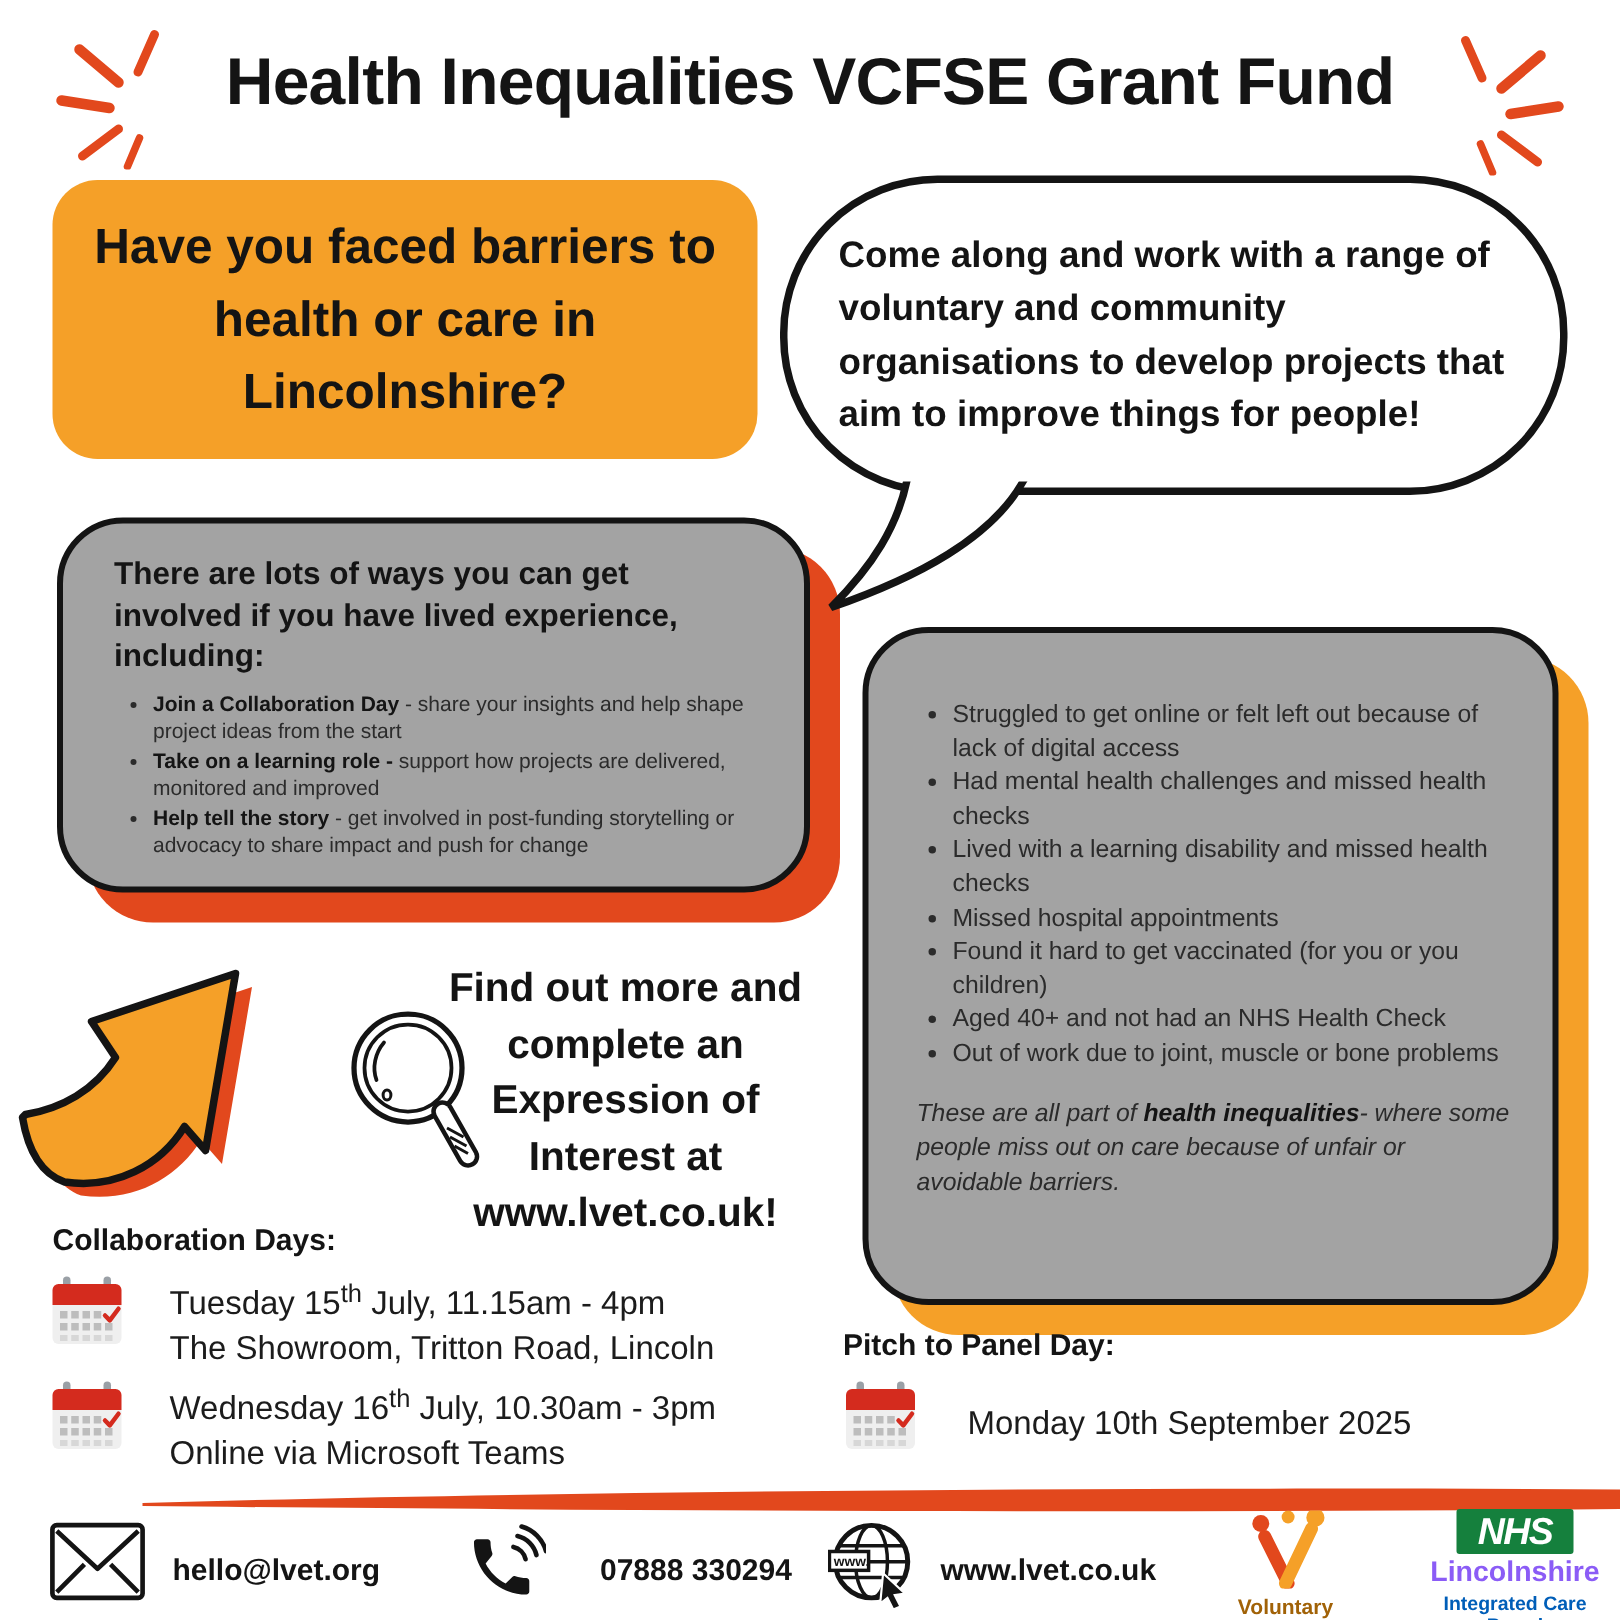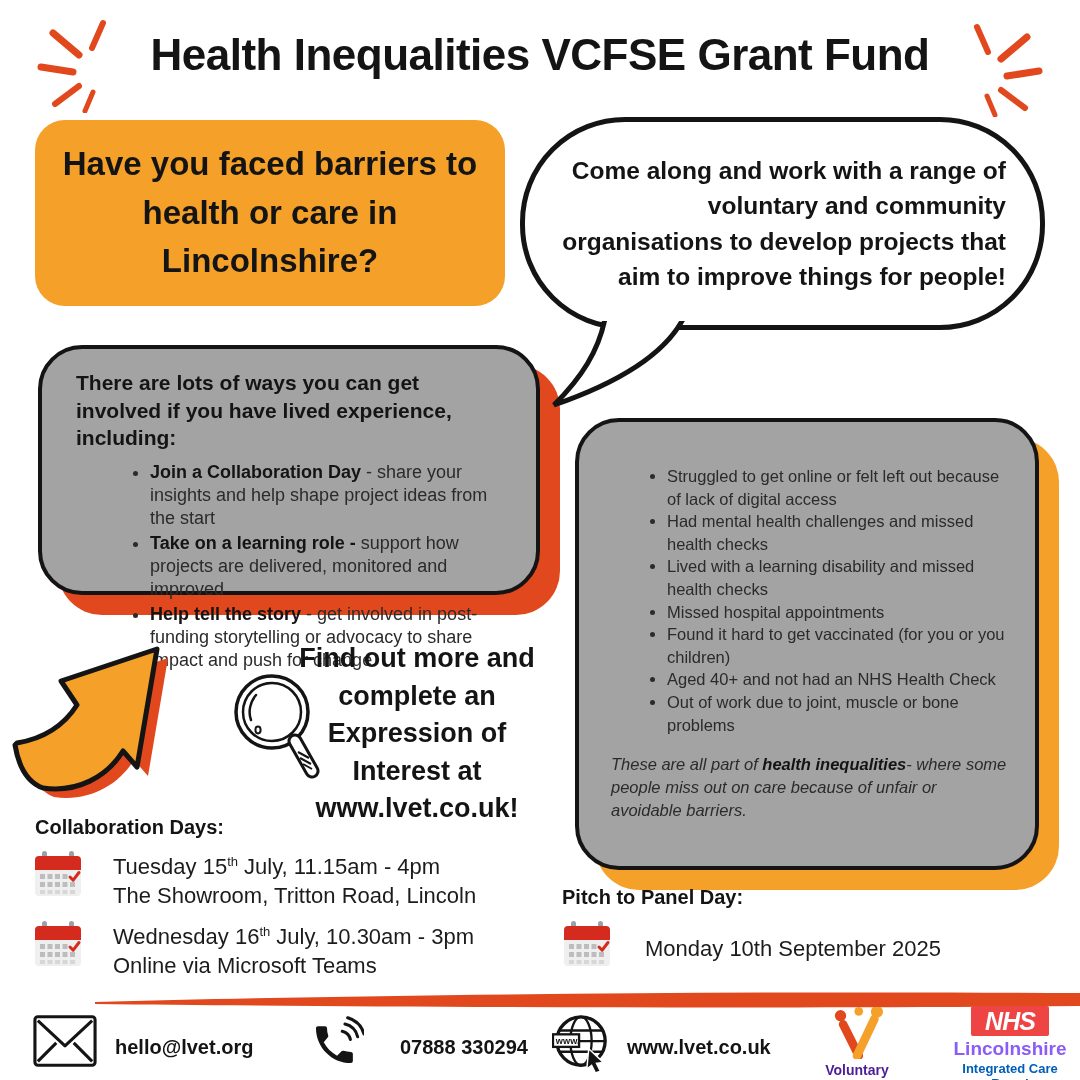--- a/index.html
+++ b/index.html
@@ -8,55 +8,55 @@
   .abs { position:absolute; }
 
   .title { top:30px; left:0; width:1080px; text-align:center; font-size:44px; font-weight:800; letter-spacing:-0.5px; }
 
   .question-box { left:35px; top:120px; width:470px; height:186px; background:#F5A028; border-radius:30px;
                   display:flex; align-items:center; justify-content:center; text-align:center;
                   font-size:33px; font-weight:800; line-height:1.48; padding:0 18px; }
 
   .bubble { left:520px; top:117px; width:525px; height:213px; background:#fff; border:5px solid #141414;
             border-radius:105px; z-index:2; display:flex; align-items:center; justify-content:center; }
-  .bubble-text { font-size:24.5px; font-weight:800; text-align:right; line-height:1.44; padding:0 34px; }
+  .bubble-text { font-size:24.5px; font-weight:800; text-align:left; line-height:1.44; padding:0 34px; }
   .bubble-tail { left:548px; top:321px; z-index:3; }
 
   .panel-box { background:#a3a3a3; border:4px solid #141414; border-radius:44px; }
   .ways-box { left:38px; top:345px; width:502px; height:250px; box-shadow:20px 20px 0 #E2481D; padding:20px 30px 0 34px; }
   .ways-box h2 { font-size:21px; line-height:1.32; font-weight:800; }
   .ways-box ul { margin:9px 0 0 0; padding-left:26px; }
-  .ways-box li { font-size:18px; line-height:1.28; margin-bottom:2px; color:#2b2b2b;margin-left:48px; }
+  .ways-box li { font-size:14px; line-height:1.28; margin-bottom:2px; color:#2b2b2b; }
   .ways-box li .b, .closing .b { font-weight:800; color:#141414; }
 
   .interested-box { left:575px; top:418px; width:464px; height:452px; box-shadow:20px 20px 0 #F5A028; padding:28px 28px 0 32px; }
   .interested-box h2 { font-size:20px; line-height:1.38; font-weight:800; }
   .interested-box ul { margin:15px 0 0 0; padding-left:24px; }
-  .interested-box li { font-size:16.5px; line-height:1.37; color:#2b2b2b;margin-left:32px; }
+  .interested-box li { font-size:16.5px; line-height:1.37; color:#2b2b2b; }
   .closing { margin-top:17px; font-size:16.5px; line-height:1.4; color:#2b2b2b;font-style:italic; }
 
   .findout { left:288px; top:640px; width:258px; text-align:center; font-size:27px; font-weight:800; line-height:1.39; }
 
   .section-label { font-size:20px; font-weight:800; }
   .collab-label { left:35px; top:816px; }
   .panel-label { left:562px; top:886px; }
 
   .event-text { font-size:22px; line-height:1.33; color:#1c1c1c; }
-  .event-text sup { font-size:13px; }
+  .event-text sup { font-size:17px; }
 
   .swoosh { left:0; top:990px; }
 
   .contact-label { font-size:20px; font-weight:800; }
 
   .vet-logo { left:795px; top:1007px; width:124px; text-align:center; line-height:1; }
-  .vet-l1 { font-size:14px; font-weight:800; color:#4c1d95; margin-top:1px; }
+  .vet-l1 { font-size:14px; font-weight:800; color:#a16207; margin-top:1px; }
   .vet-l2 { font-size:10.5px; font-weight:700; color:#F59A1E; margin-top:2px; }
 
   .nhs-logo { left:952px; top:1006px; width:116px; text-align:center; }
-  .nhs-box { display:inline-block; background:#ef4444; color:#fff; width:78px; height:30px; border-radius:2px;
+  .nhs-box { display:inline-block; background:#15803d; color:#fff; width:78px; height:30px; border-radius:2px;
              font-size:25px; font-weight:800; font-style:italic; text-align:center; line-height:30px; letter-spacing:-1px; }
   .nhs-region { font-size:19px; font-weight:800; color:#8b5cf6; margin-top:2px; }
   .nhs-org { font-size:13px; font-weight:800; color:#005EB8; margin-top:1px; }
 </style>
 </head>
 <body>
 
 <svg class="abs" style="left:22px;top:18px" width="95" height="95" viewBox="0 0 95 95">
   <g stroke="#E2481D" stroke-linecap="round" fill="none">
     <line x1="70" y1="30" x2="81" y2="5" stroke-width="6"></line>

